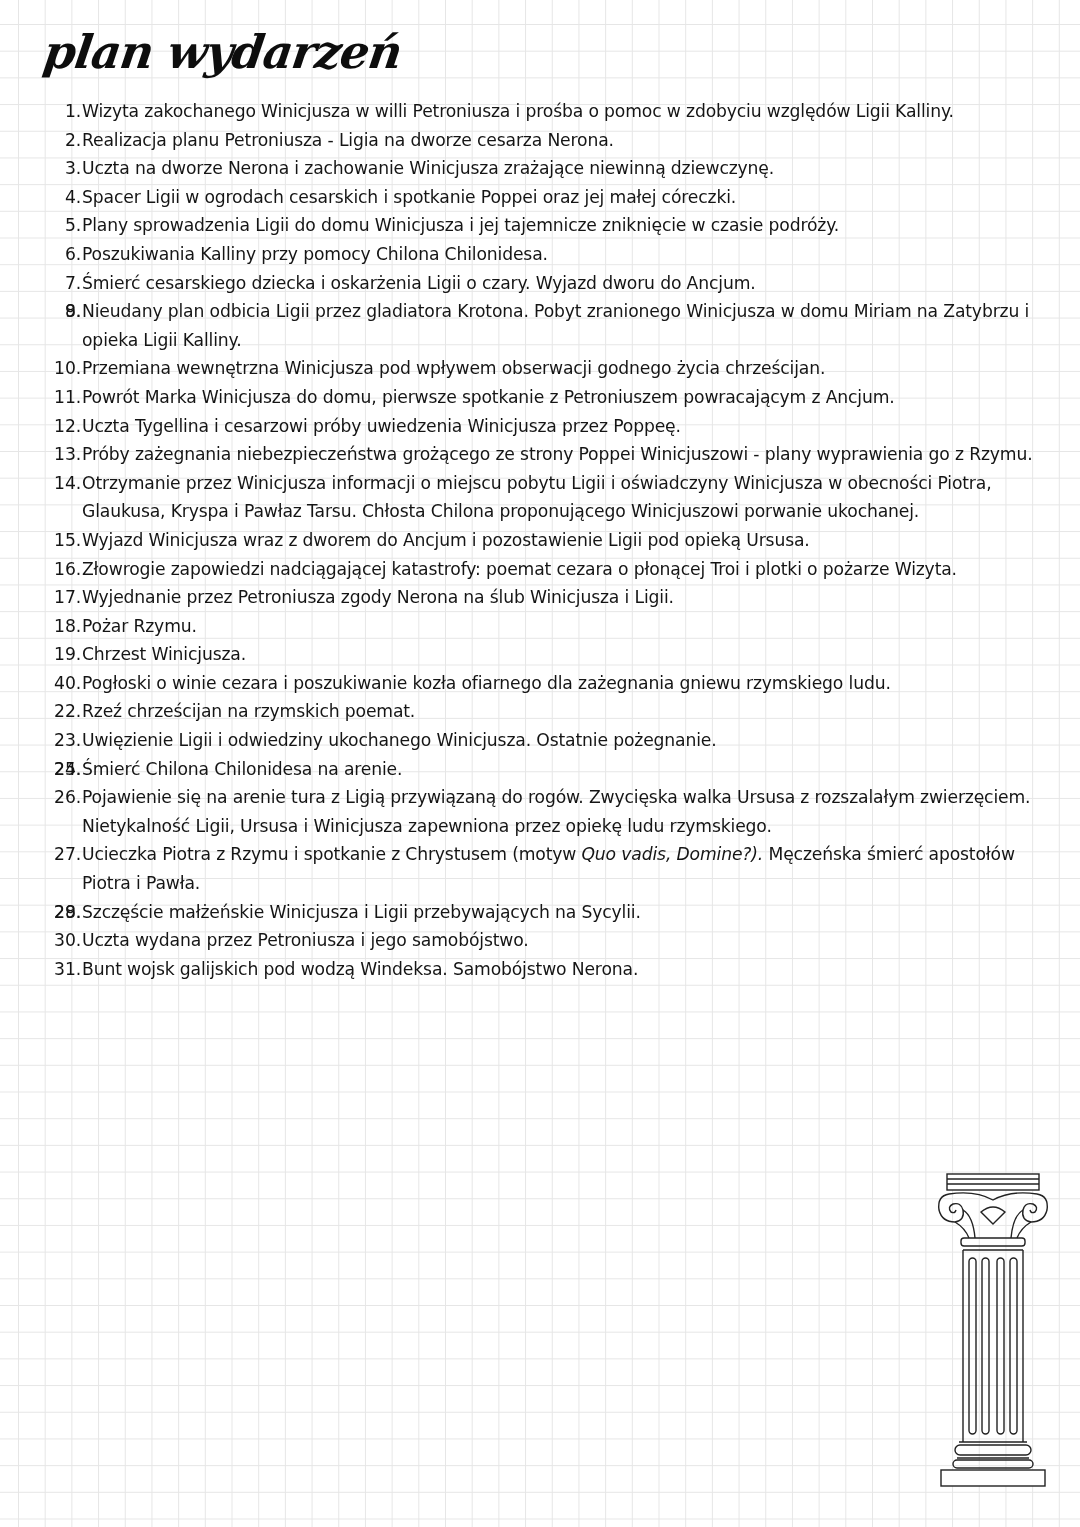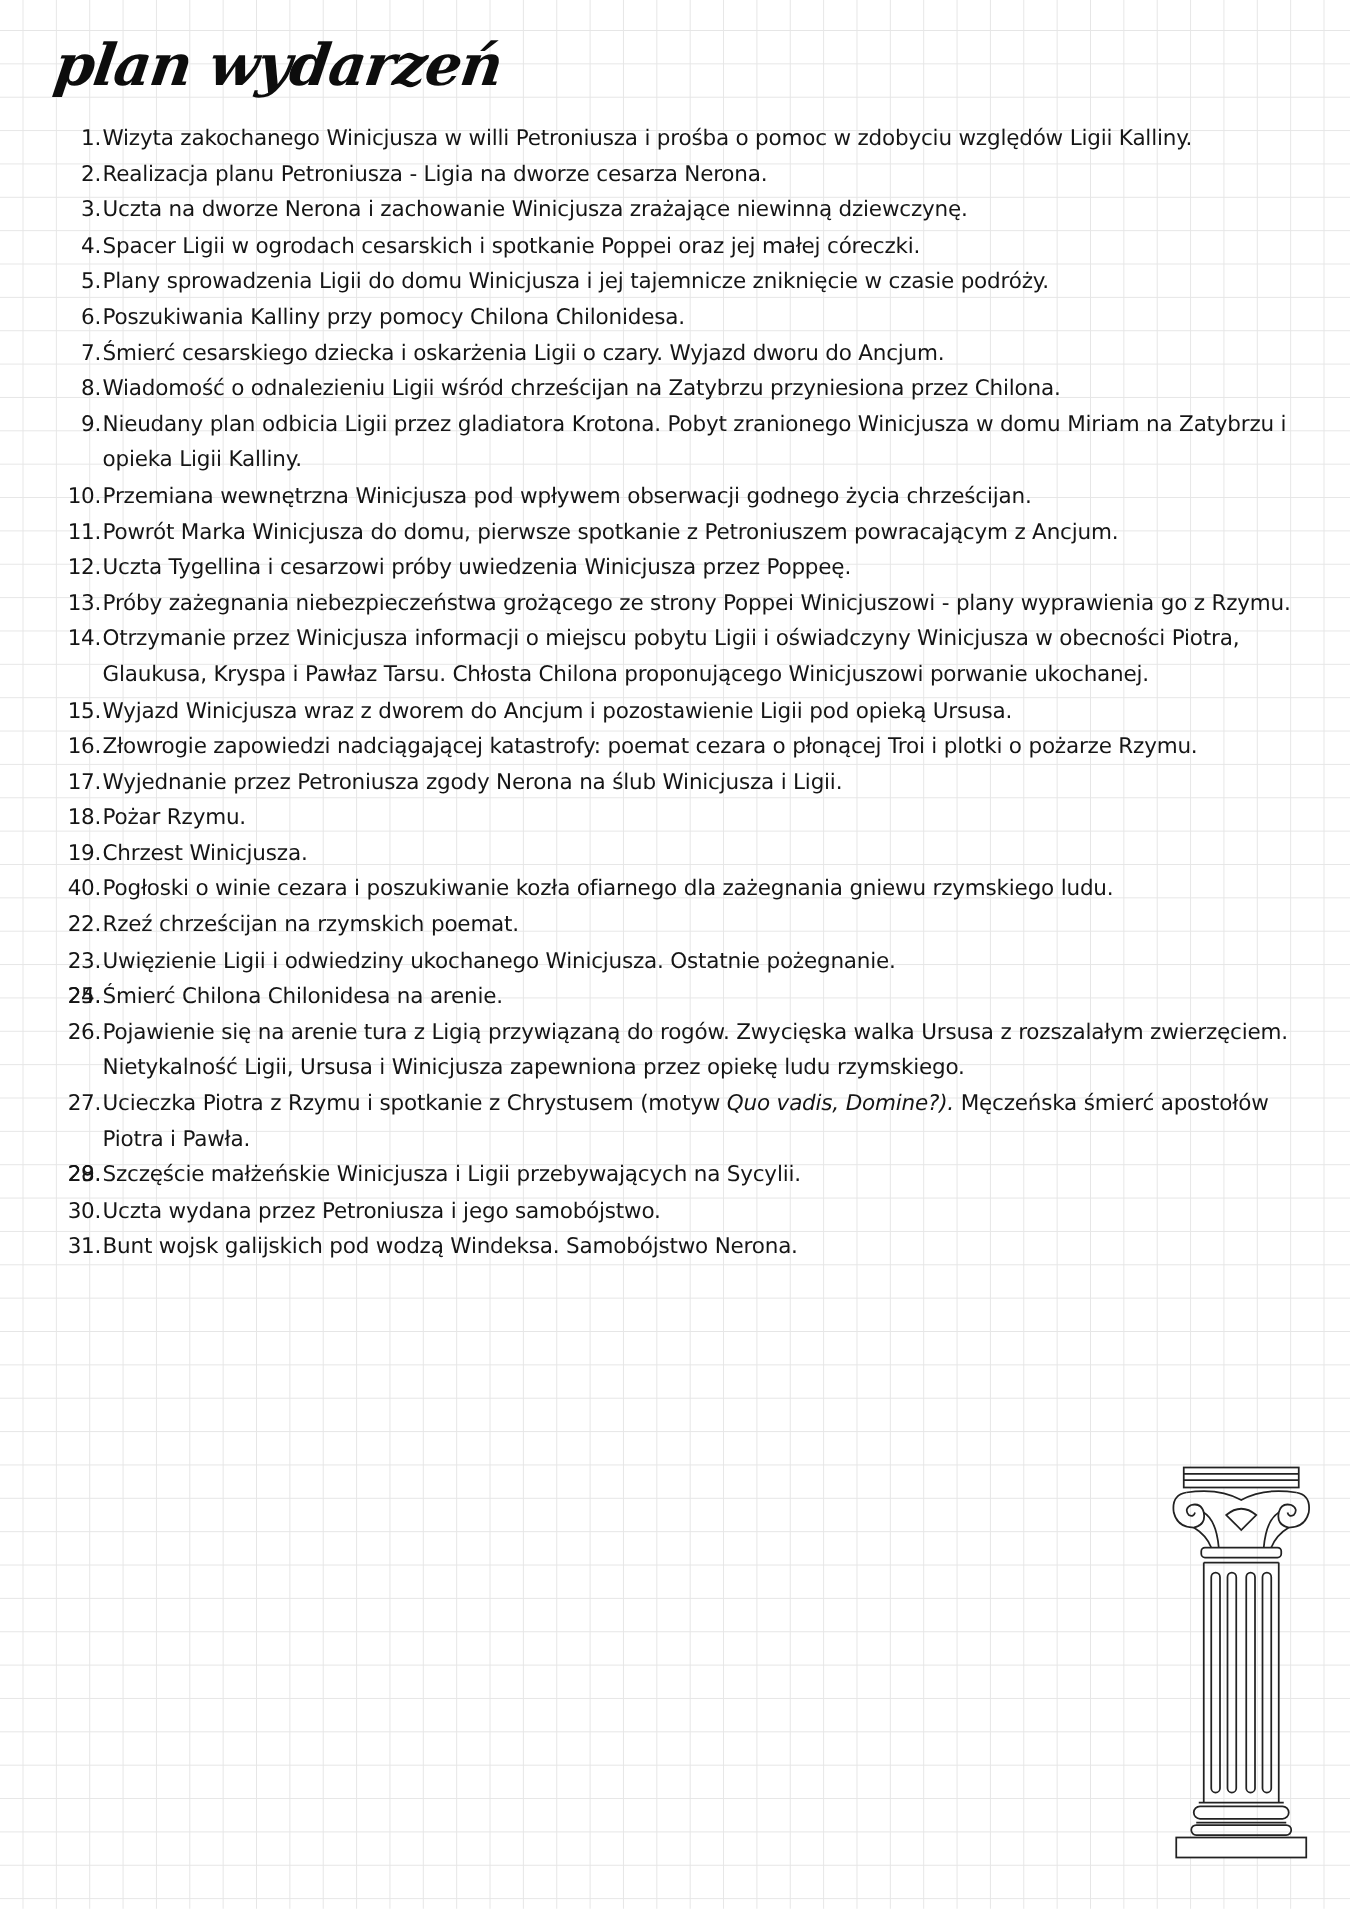--- a/index.html
+++ b/index.html
@@ -71,29 +71,29 @@
 <h1 class="title">plan wydarzeń</h1>
 
 <ol class="events">
   <li class="event"><span class="num">1.</span><span class="text">Wizyta zakochanego Winicjusza w willi Petroniusza i prośba o pomoc w zdobyciu względów Ligii Kalliny.</span></li>
   <li class="event"><span class="num">2.</span><span class="text">Realizacja planu Petroniusza - Ligia na dworze cesarza Nerona.</span></li>
   <li class="event"><span class="num">3.</span><span class="text">Uczta na dworze Nerona i zachowanie Winicjusza zrażające niewinną dziewczynę.</span></li>
   <li class="event"><span class="num">4.</span><span class="text">Spacer Ligii w ogrodach cesarskich i spotkanie Poppei oraz jej małej córeczki.</span></li>
   <li class="event"><span class="num">5.</span><span class="text">Plany sprowadzenia Ligii do domu Winicjusza i jej tajemnicze zniknięcie w czasie podróży.</span></li>
   <li class="event"><span class="num">6.</span><span class="text">Poszukiwania Kalliny przy pomocy Chilona Chilonidesa.</span></li>
   <li class="event"><span class="num">7.</span><span class="text">Śmierć cesarskiego dziecka i oskarżenia Ligii o czary. Wyjazd dworu do Ancjum.</span></li>
-  <li class="event"><span class="num">8.</span><span class="text">Wiadomość o odnalezieniu Ligii wśród chrześcijan na Zatybrzu przyniesiona przez Chilona.</span></li>
+  <li class="event"><span class="num">8.</span></li>
   <li class="event"><span class="num">9.</span><span class="text">Nieudany plan odbicia Ligii przez gladiatora Krotona. Pobyt zranionego Winicjusza w domu Miriam na Zatybrzu i opieka Ligii Kalliny.</span></li>
   <li class="event"><span class="num">10.</span><span class="text">Przemiana wewnętrzna Winicjusza pod wpływem obserwacji godnego życia chrześcijan.</span></li>
   <li class="event"><span class="num">11.</span><span class="text">Powrót Marka Winicjusza do domu, pierwsze spotkanie z Petroniuszem powracającym z Ancjum.</span></li>
   <li class="event"><span class="num">12.</span><span class="text">Uczta Tygellina i cesarzowi próby uwiedzenia Winicjusza przez Poppeę.</span></li>
   <li class="event"><span class="num">13.</span><span class="text">Próby zażegnania niebezpieczeństwa grożącego ze strony Poppei Winicjuszowi - plany wyprawienia go z Rzymu.</span></li>
   <li class="event"><span class="num">14.</span><span class="text">Otrzymanie przez Winicjusza informacji o miejscu pobytu Ligii i oświadczyny Winicjusza w obecności Piotra, Glaukusa, Kryspa i Pawłaz Tarsu. Chłosta Chilona proponującego Winicjuszowi porwanie ukochanej.</span></li>
   <li class="event"><span class="num">15.</span><span class="text">Wyjazd Winicjusza wraz z dworem do Ancjum i pozostawienie Ligii pod opieką Ursusa.</span></li>
-  <li class="event"><span class="num">16.</span><span class="text">Złowrogie zapowiedzi nadciągającej katastrofy: poemat cezara o płonącej Troi i plotki o pożarze Rzymu.</span></li>
+  <li class="event"><span class="num">16.</span><span class="text">Złowrogie zapowiedzi nadciągającej katastrofy: poemat cezara o płonącej Troi i plotki o pożarze Wizyta.</span></li>
   <li class="event"><span class="num">17.</span><span class="text">Wyjednanie przez Petroniusza zgody Nerona na ślub Winicjusza i Ligii.</span></li>
   <li class="event"><span class="num">18.</span><span class="text">Pożar Rzymu.</span></li>
   <li class="event"><span class="num">19.</span><span class="text">Chrzest Winicjusza.</span></li>
   <li class="event"><span class="num">40.</span><span class="text">Pogłoski o winie cezara i poszukiwanie kozła ofiarnego dla zażegnania gniewu rzymskiego ludu.</span></li>
   <li class="event"><span class="num">22.</span><span class="text">Rzeź chrześcijan na rzymskich poemat.</span></li>
   <li class="event"><span class="num">23.</span><span class="text">Uwięzienie Ligii i odwiedziny ukochanego Winicjusza. Ostatnie pożegnanie.</span></li>
   <li class="event"><span class="num">24.</span></li>
   <li class="event"><span class="num">25.</span><span class="text">Śmierć Chilona Chilonidesa na arenie.</span></li>
   <li class="event"><span class="num">26.</span><span class="text">Pojawienie się na arenie tura z Ligią przywiązaną do rogów. Zwycięska walka Ursusa z rozszalałym zwierzęciem. Nietykalność Ligii, Ursusa i Winicjusza zapewniona przez opiekę ludu rzymskiego.</span></li>
   <li class="event"><span class="num">27.</span><span class="text"><span>Ucieczka Piotra z Rzymu i spotkanie z Chrystusem (motyw </span><em>Quo vadis, Domine?).</em><span> Męczeńska śmierć apostołów Piotra i Pawła.</span></span></li>

